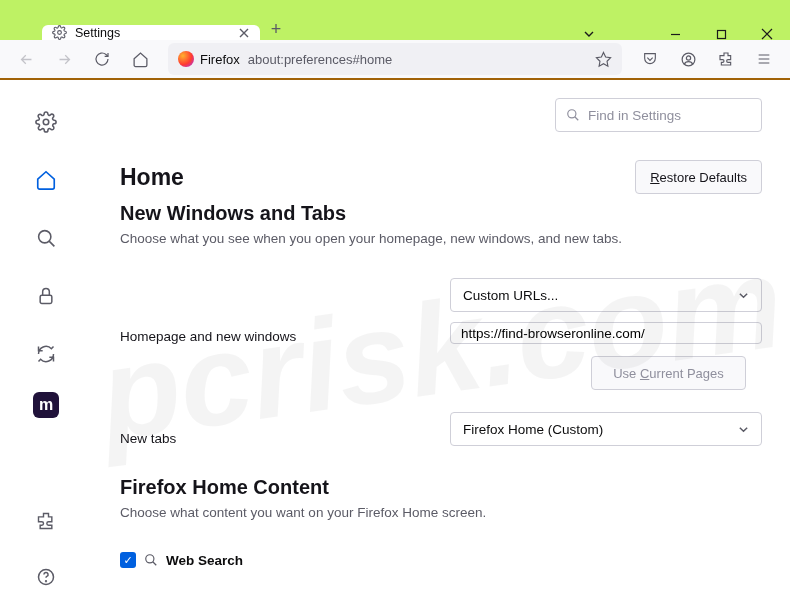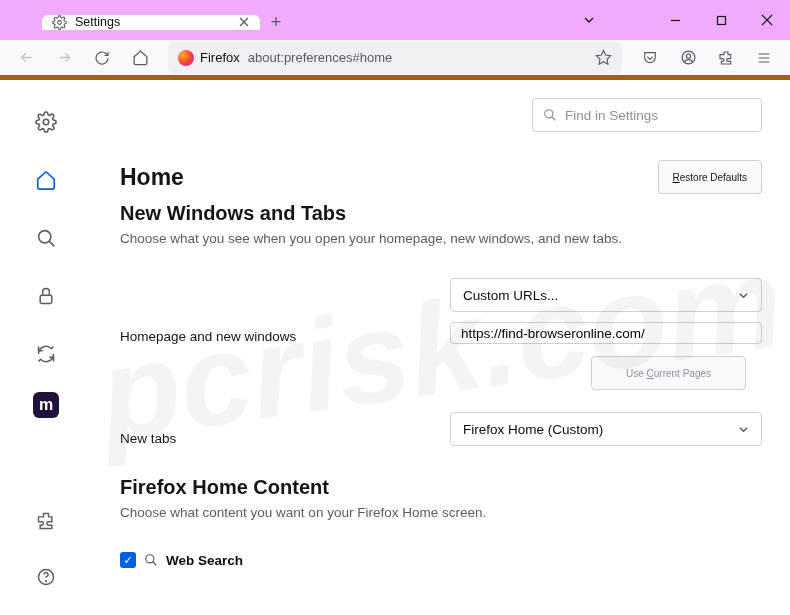--- a/index.html
+++ b/index.html
@@ -1,41 +1,41 @@
 <!DOCTYPE html>
 <html><head>
 <meta charset="utf-8">
 <style>
 *{box-sizing:border-box;margin:0;padding:0;font-family:"Segoe UI",Arial,sans-serif}
 body{width:790px;height:615px;background:#fff;overflow:hidden;position:relative;font-size:13px;color:#0c0c0d}
-.titlebar{height:40px;display:flex;align-items:center;background:#f0abfc}
+.titlebar{height:40px;display:flex;align-items:flex-end;background:#bef264}
 .tab{margin:4px 0 0 42px;background:#fff;border-radius:6px 6px 0 0;width:218px;display:flex;align-items:center;padding:0 10px;gap:8px}
 .tab-title{flex:1;font-size:12.5px}
 .newtab{width:32px;display:flex;align-items:center;justify-content:center;margin-top:4px;color:#5b5b66;font-size:18px}
 .winctrl{margin-left:auto;display:flex}
 .winbtn{width:46px;display:flex;align-items:center;justify-content:center;color:#1b1b1b}
-.toolbar{height:40px;display:flex;align-items:center;padding:0 10px;gap:6px;background:#f9f9fb;border-bottom:5px solid #a16207}
+.toolbar{height:40px;display:flex;align-items:center;padding:0 10px;gap:6px;background:#f9f9fb;border-bottom:2px solid #a16207}
 .tbtn{width:32px;height:32px;display:flex;align-items:center;justify-content:center;border-radius:4px;color:#5b5b66}
 .tbtn.dis{color:#c3c3c9}
 .urlbar{flex:1;height:32px;background:#f0f0f4;border-radius:6px;display:flex;align-items:center;padding:0 10px;gap:8px;margin:0 6px}
 .fxbadge{display:flex;align-items:center;gap:6px}
 .fxicon{width:16px;height:16px;border-radius:50%;background:radial-gradient(circle at 30% 30%,#ffb02e,#ff3b30 55%,#a12dff 100%)}
 .urltext{color:#5b5b66;font-size:13px}
 .content{display:flex;height:535px}
 .sidebar{width:92px;display:flex;flex-direction:column;align-items:center;padding-top:22px;gap:18px}
 .sico{width:40px;height:40px;display:flex;align-items:center;justify-content:center;border-radius:6px;color:#5b5b66}
 .sico.active{color:#0060df}
 .sico.dark{background:#20123a;color:#fff;border-radius:6px;width:26px;height:26px;font-weight:bold;font-size:16px}
 .sidebottom{margin-top:auto;margin-bottom:18px;display:flex;flex-direction:column;gap:16px;align-items:center}
 .main{flex:1;padding:18px 28px 0 28px;overflow:hidden;position:relative}
 .searchwrap{display:flex;justify-content:flex-end;margin-bottom:28px}
-.searchbox{width:230px;height:34px;border:1px solid #cfcfd8;border-radius:4px;display:flex;align-items:center;padding:0 10px;gap:8px;color:#8f8f9d;font-size:13.5px}
+.searchbox{width:207px;height:34px;border:1px solid #cfcfd8;border-radius:4px;display:flex;align-items:center;padding:0 10px;gap:8px;color:#8f8f9d;font-size:13.5px}
 .headrow{display:flex;align-items:center;margin-bottom:8px}
 h1{font-size:23px;font-weight:600;color:#15141a}
-.btn{height:32px;border:1px solid #cfcfd8;background:#f9f9fb;border-radius:4px;padding:16px 14px;font-size:10px;color:#15141a;display:inline-flex;align-items:center}
+.btn{height:32px;border:1px solid #cfcfd8;background:#f9f9fb;border-radius:4px;padding:16px 14px;font-size:13px;color:#15141a;display:inline-flex;align-items:center}
 .btn.dis{color:#8f8f9d}
 h2{font-size:20px;font-weight:600;margin-bottom:6px;color:#15141a}
 .sub{color:#5b5b66;font-size:13.5px;margin-bottom:32px}
 .formrow{display:flex;align-items:flex-end;margin-bottom:12px}
 .lbl{width:330px;font-size:13.5px;color:#15141a}
 .sel{flex:1;height:34px;border:1px solid #cfcfd8;border-radius:4px;display:flex;align-items:center;padding:0 12px;font-size:13.5px;background:#fff;justify-content:space-between}
 .input{flex:1;height:22px;border:1px solid #cfcfd8;border-radius:4px;padding:0 10px;font-size:13.5px}
 .btnrow{display:flex;gap:10px;justify-content:flex-end;margin:6px 16px 22px}
 .btnrow .btn{width:155px;justify-content:center}
 .checkrow{display:flex;align-items:center;gap:8px;margin-top:14px}

